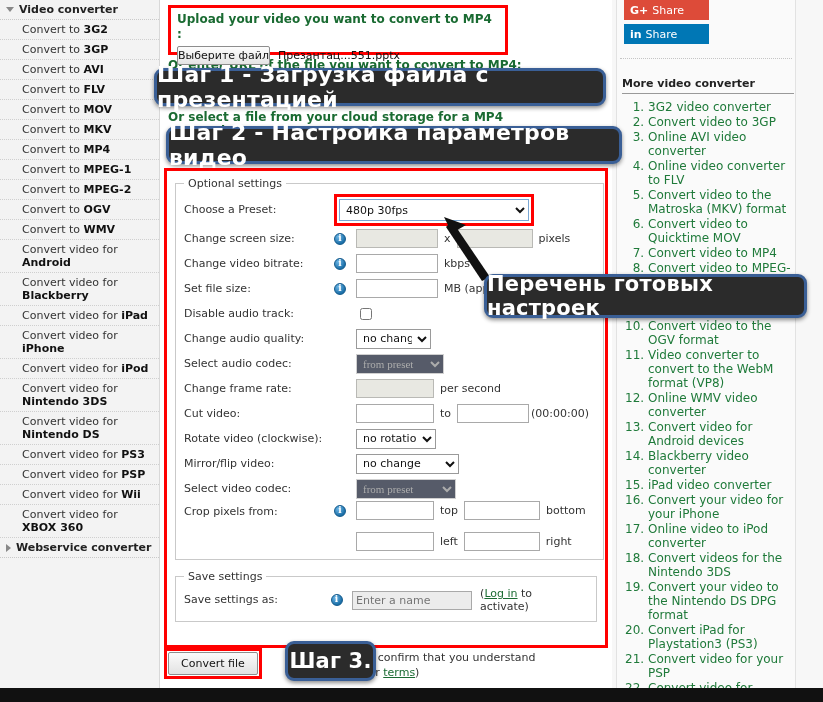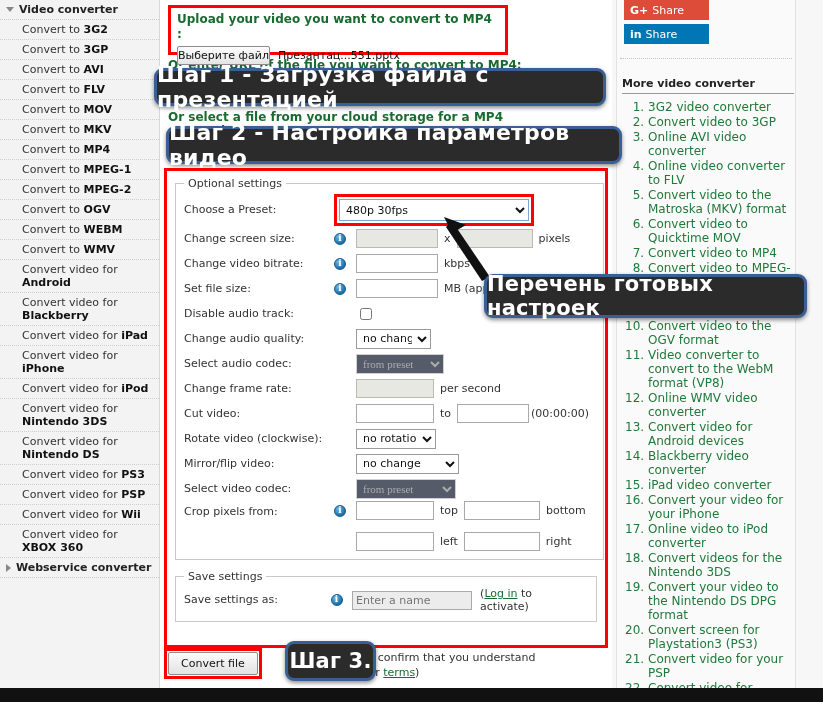--- a/index.html
+++ b/index.html
@@ -170,21 +170,20 @@
         <div class="side-item"><span>Convert to </span><b>3G2</b></div>
         <div class="side-item"><span>Convert to </span><b>3GP</b></div>
         <div class="side-item"><span>Convert to </span><b>AVI</b></div>
         <div class="side-item"><span>Convert to </span><b>FLV</b></div>
         <div class="side-item"><span>Convert to </span><b>MOV</b></div>
         <div class="side-item"><span>Convert to </span><b>MKV</b></div>
         <div class="side-item"><span>Convert to </span><b>MP4</b></div>
         <div class="side-item"><span>Convert to </span><b>MPEG-1</b></div>
         <div class="side-item"><span>Convert to </span><b>MPEG-2</b></div>
         <div class="side-item"><span>Convert to </span><b>OGV</b></div>
-        <div class="side-item"><span>Convert to </span><b>WEBM</b></div>
         <div class="side-item"><span>Convert to </span><b>WMV</b></div>
         <div class="side-item"><span>Convert video for </span><b>Android</b></div>
         <div class="side-item"><span>Convert video for </span><b>Blackberry</b></div>
         <div class="side-item"><span>Convert video for </span><b>iPad</b></div>
         <div class="side-item"><span>Convert video for </span><b>iPhone</b></div>
         <div class="side-item"><span>Convert video for </span><b>iPod</b></div>
         <div class="side-item"><span>Convert video for </span><b>Nintendo 3DS</b></div>
         <div class="side-item"><span>Convert video for </span><b>Nintendo DS</b></div>
         <div class="side-item"><span>Convert video for </span><b>PS3</b></div>
         <div class="side-item"><span>Convert video for </span><b>PSP</b></div>
@@ -393,21 +392,21 @@
       <li>Convert video to the OGV format</li>
       <li>Video converter to convert to the WebM format (VP8)</li>
       <li>Online WMV video converter</li>
       <li>Convert video for Android devices</li>
       <li>Blackberry video converter</li>
       <li>iPad video converter</li>
       <li>Convert your video for your iPhone</li>
       <li>Online video to iPod converter</li>
       <li>Convert videos for the Nintendo 3DS</li>
       <li>Convert your video to the Nintendo DS DPG format</li>
-      <li>Convert screen for Playstation3 (PS3)</li>
+      <li>Convert iPad for Playstation3 (PS3)</li>
       <li>Convert video for your PSP</li>
       <li>Convert video for</li>
     </ol>
 
   <svg id="arrow-svg" width="120" height="80" viewBox="0 0 120 80">
     <path d="M12,6 L50,62 L42,66 L6,12 Z" fill="#111"></path>
     <path d="M4,2 L26,10 L12,18 Z" fill="#111"></path>
   </svg>
 
   <div class="callout" id="callout-step1">Шаг 1 - Загрузка файла с презентацией</div>

